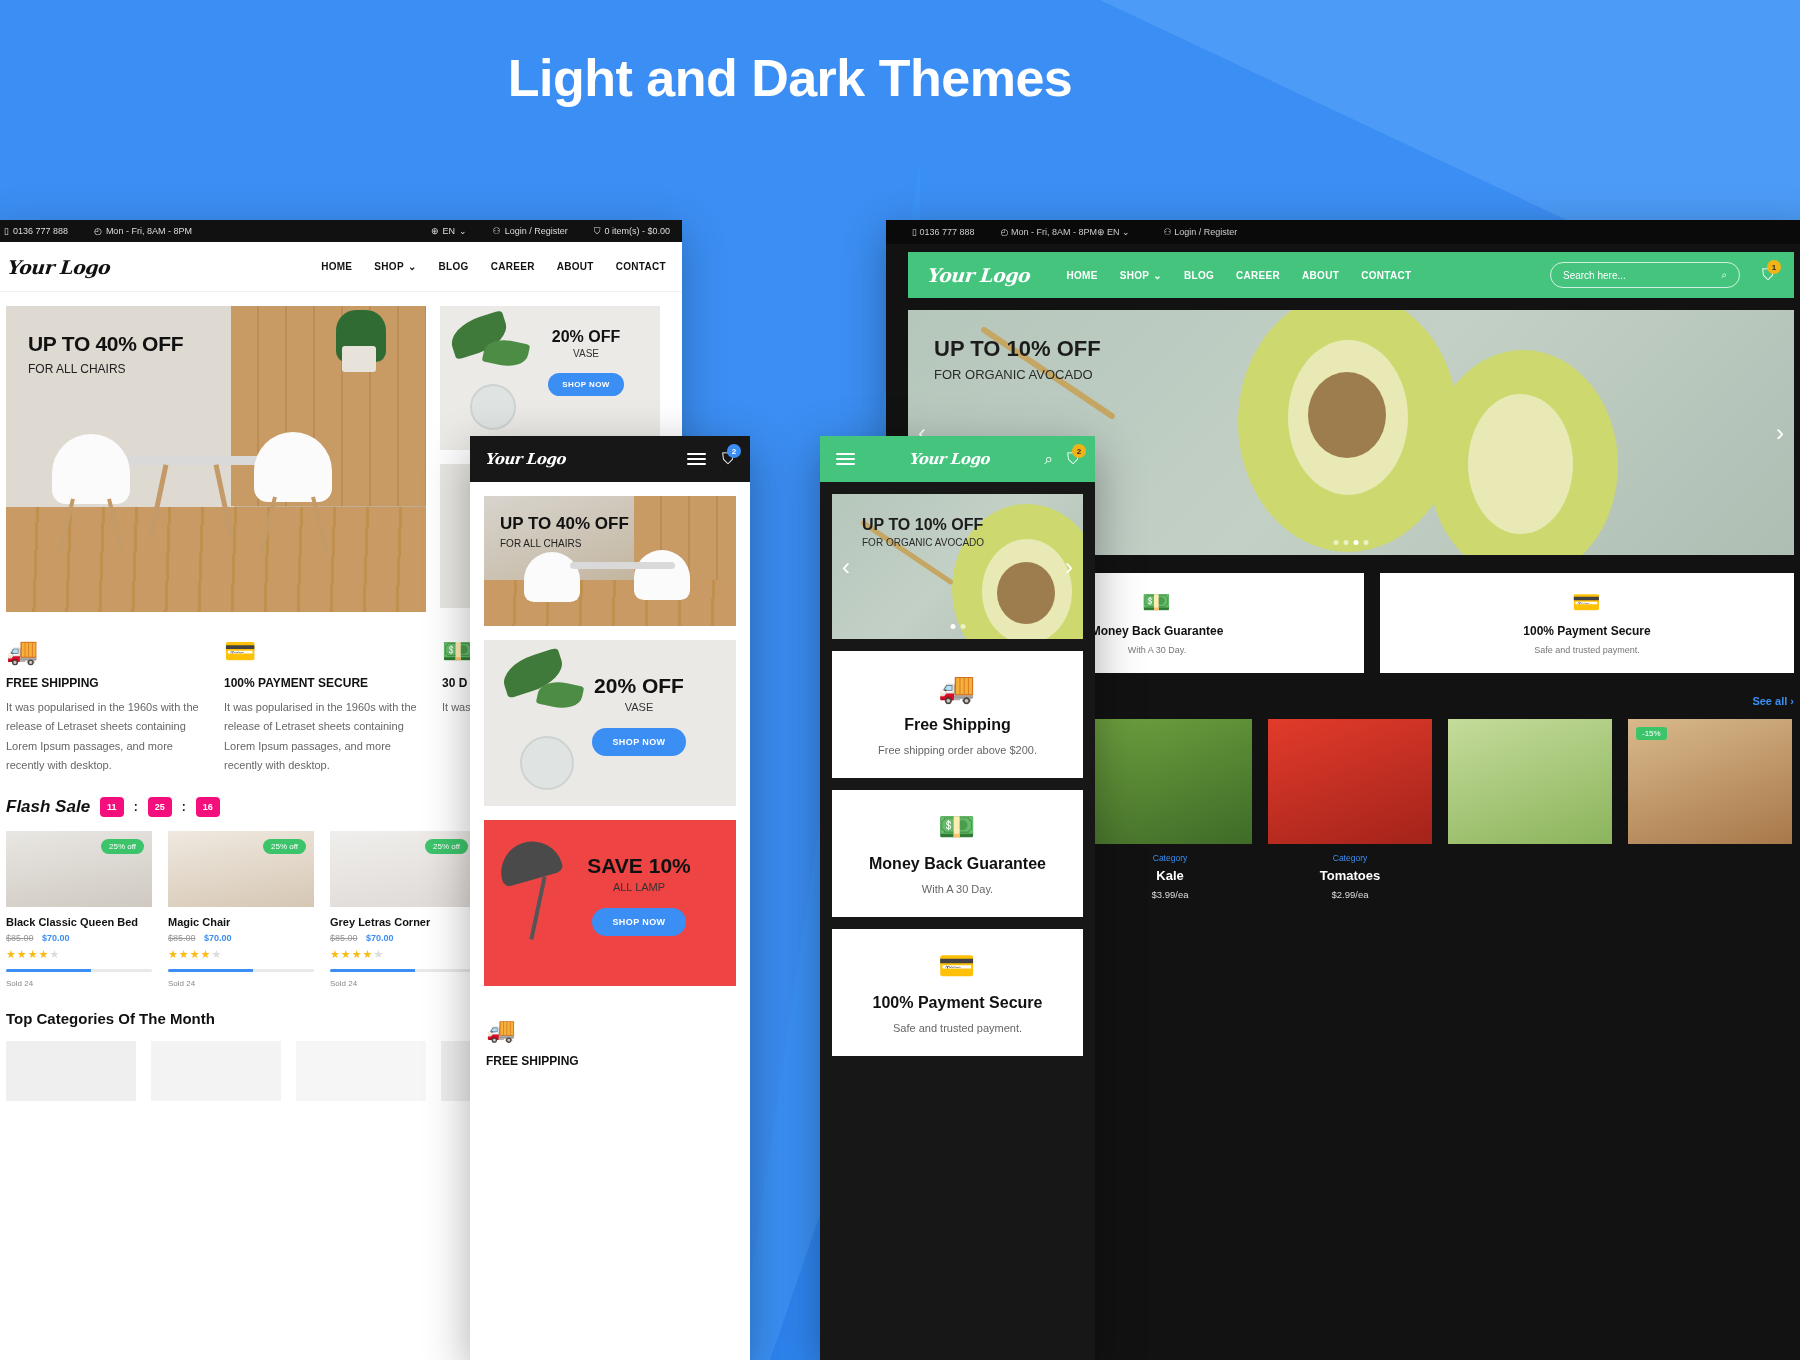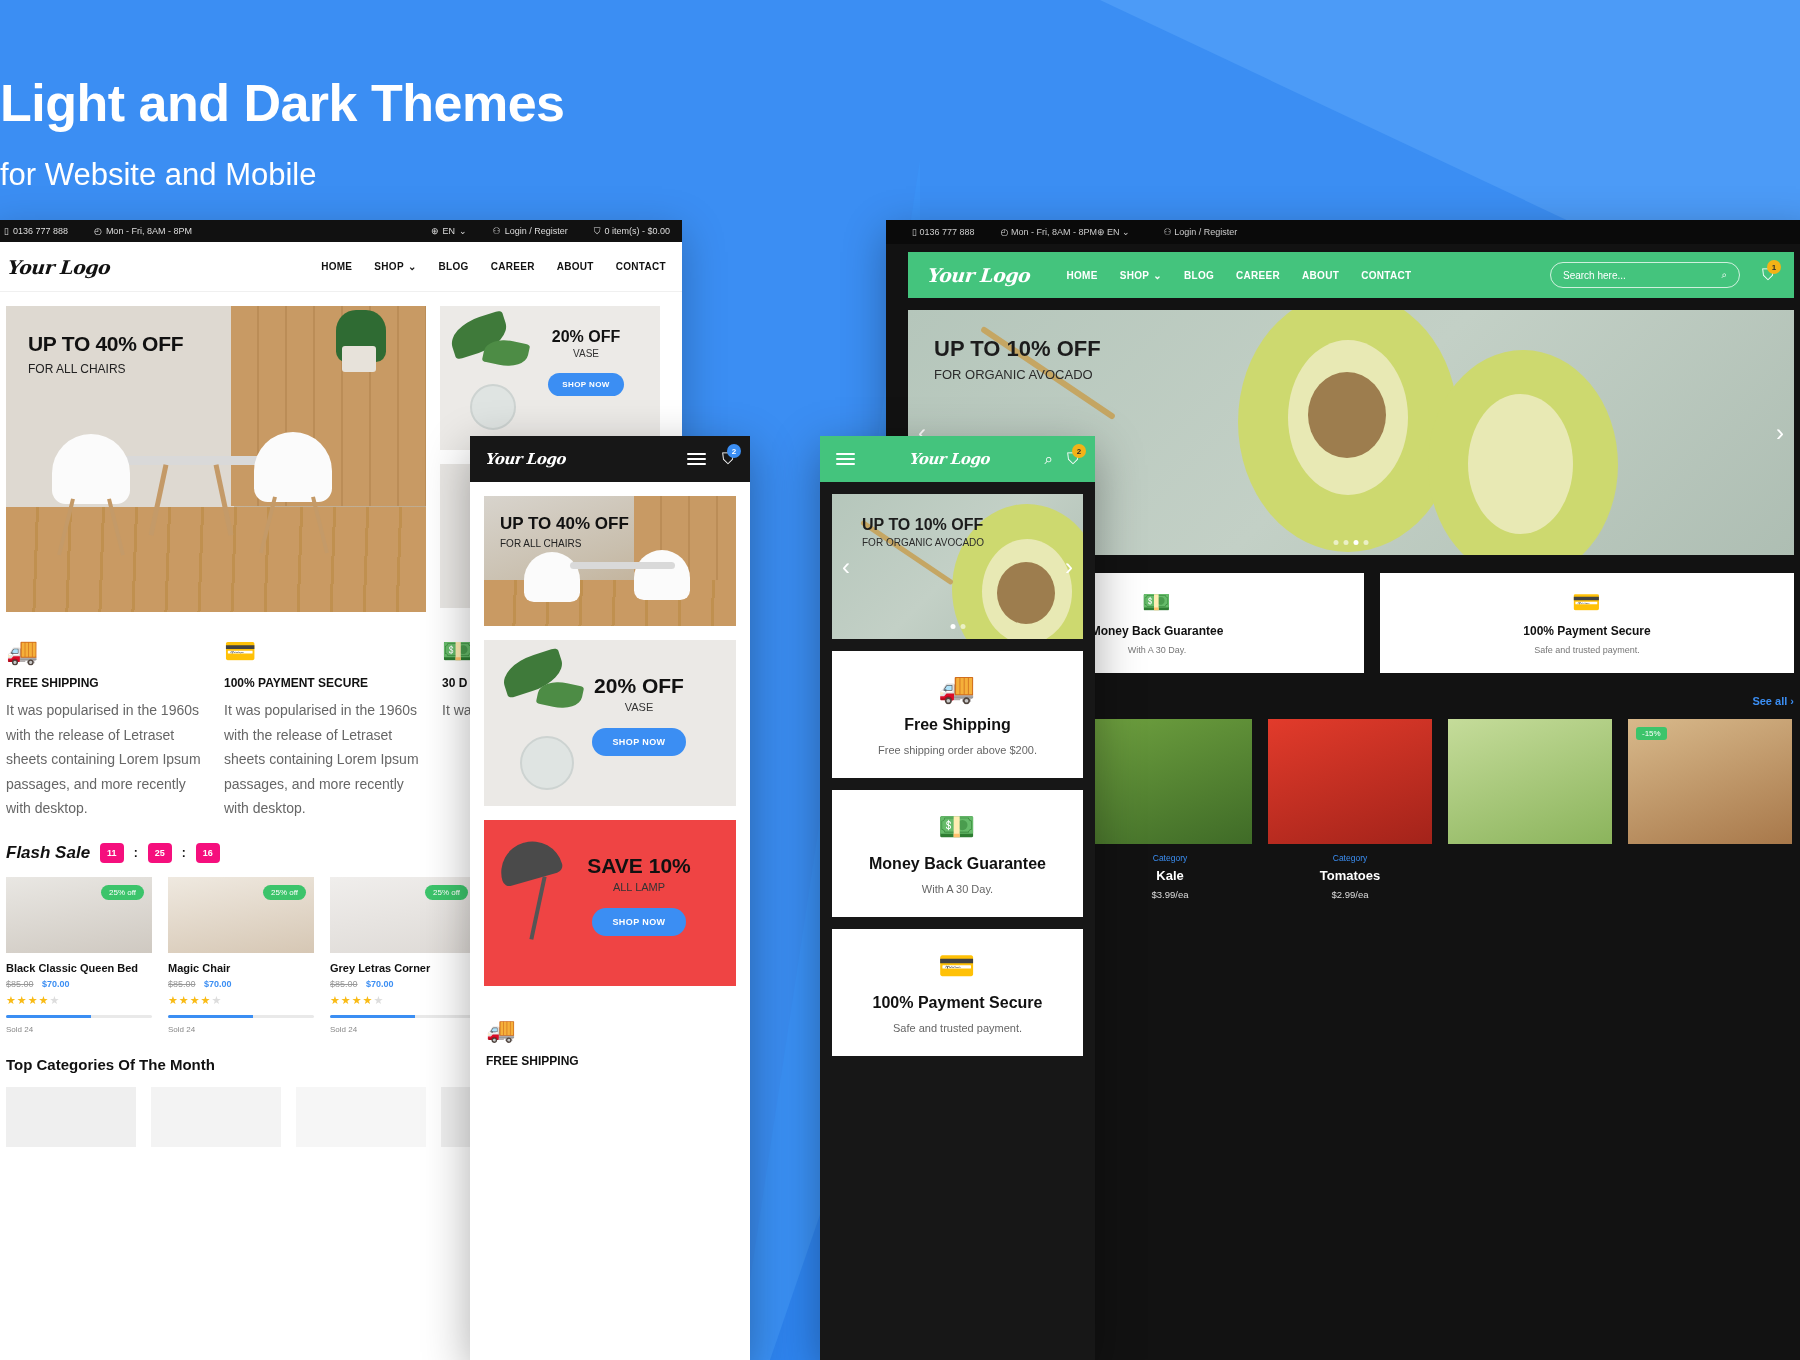--- a/index.html
+++ b/index.html
@@ -14,21 +14,21 @@
   
   .bg-base { position:absolute; inset:0; background:#3b8ef3; }
   .bg-diag-1 { position:absolute; top:0; right:0; width:700px; height:330px;
     background:#4c9bf7; clip-path: polygon(100% 0, 100% 100%, 0 0); }
   .bg-diag-2 { position:absolute; top:430px; left:770px; width:320px; height:930px;
     background:#2f86f2; clip-path: polygon(100% 0, 100% 100%, 0% 100%); }
   .bg-diag-3 { position:absolute; top:160px; left:660px; width:260px; height:1200px;
     background:#3b92f7; clip-path: polygon(100% 0, 100% 100%, 30% 100%); }
 
   
-  .hero { position:absolute; top:48px; left:0; width:1580px; text-align:left;margin-top:25px; }
+  .hero { position:absolute; top:48px; left:0; width:1580px; text-align:center; }
   .hero h1 { color:#fff; font-size:52px; font-weight:bold; letter-spacing:-0.5px; }
   .hero h2 { color:#fff; font-size:31px; font-weight:normal; margin-top:24px; }
 
   
   .desk-light { position:absolute; left:-8px; top:220px; width:690px; height:1140px;
     background:#fff; overflow:hidden; box-shadow:0 12px 40px rgba(0,0,0,.25); }
   .topbar { background:#111; color:#ddd; height:22px; display:flex; align-items:center;
     font-size:9px; padding:0 12px; gap:0; }
   .topbar .tb-item { display:flex; align-items:center; gap:4px; margin-right:26px; white-space:nowrap;}
   .topbar .spacer { flex:1; }
@@ -68,21 +68,21 @@
     border-radius:60% 10% 60% 10%; transform:rotate(-18deg); }
   .leaf2 { position:absolute; left:44px; top:34px; width:44px; height:26px; background:#4d8c45;
     border-radius:60% 10% 60% 10%; transform:rotate(12deg); }
   .vase { position:absolute; left:30px; top:78px; width:46px; height:46px; background:#dfe4e2;
     border-radius:50%; border:2px solid #cdd3d1;}
 
   .features { display:flex; gap:0; padding:26px 14px 0 14px; }
   .feature { width:218px; padding-right:16px; }
   .feature .f-ico { font-size:26px; line-height:1; margin-bottom:12px; }
   .feature h5 { font-size:12px; font-weight:bold; color:#111; margin-bottom:8px; }
-  .feature p { font-size:14px; line-height:1.75; color:#666; }
+  .feature p { font-size:11px; line-height:1.75; color:#666; }
 
   .flash { padding:22px 14px 0 14px; display:flex; align-items:center; gap:10px; }
   .flash h4 { font-size:17px; font-weight:bold; color:#111;font-style:italic; }
   .cd { background:#f50f7d; color:#fff; font-size:9px; font-weight:bold; border-radius:4px;
     padding:5px 7px; min-width:22px; text-align:center; }
   .cd-sep { color:#111; font-weight:bold; font-size:12px; }
 
   .prods { display:flex; gap:16px; padding:14px 14px 0 14px; }
   .prod { width:146px; }
   .prod .ph { height:76px; position:relative; overflow:hidden; }
@@ -202,21 +202,20 @@
 <body>
 
 <div class="stage">
   <div class="bg-base"></div>
   <div class="bg-diag-1"></div>
   <div class="bg-diag-3"></div>
   <div class="bg-diag-2"></div>
 
   <div class="hero">
     <h1>Light and Dark Themes</h1>
-    <h2>for Website and Mobile</h2>
   </div>
 
   <div class="desk-light">
     <div class="topbar">
       <span class="tb-item">
           <span class="ico">▯</span>
           <span>0136 777 888</span>
         </span>
       <span class="tb-item">
           <span class="ico">◴</span>

